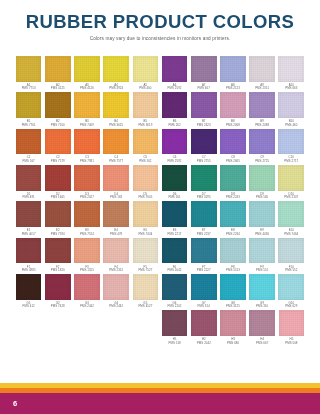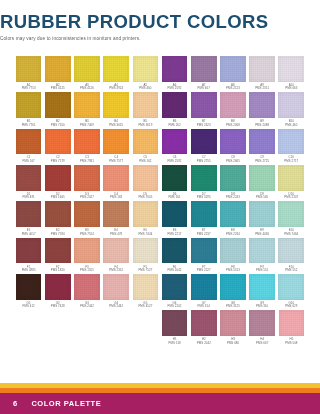--- a/index.html
+++ b/index.html
@@ -5,21 +5,21 @@
   * { margin:0; padding:0; box-sizing:border-box; }
   html, body {
     width:320px; height:414px;
     background:#ffffff;
     font-family:"Liberation Sans", sans-serif;
     overflow:hidden;
   }
   .page { position:relative; width:320px; height:414px; background:#fff; }
 
   
-  .header { padding-top:12px; }
+  .header { padding-top:12px; text-align:center; }
   .title {
     font-size:18.5px; font-weight:bold; letter-spacing:0.4px;
     color:#1d4e70; line-height:1.05; white-space:nowrap;
   }
   .subtitle {
     margin-top:5px; font-size:4.7px; letter-spacing:0.12px;
     color:#5d5d5d; font-weight:normal;
   }
 
   
@@ -616,17 +616,16 @@
           </div>
         </div>
       </div>
     </div>
 
   <div class="footer">
     <div class="stripe-y"></div>
     <div class="stripe-o"></div>
     <div class="bar">
       <span class="pgnum">6</span>
-      <span class="barlabel">COLOR PALETTE</span>
     </div>
   </div>
 
 </div>
 
 </body></html>

